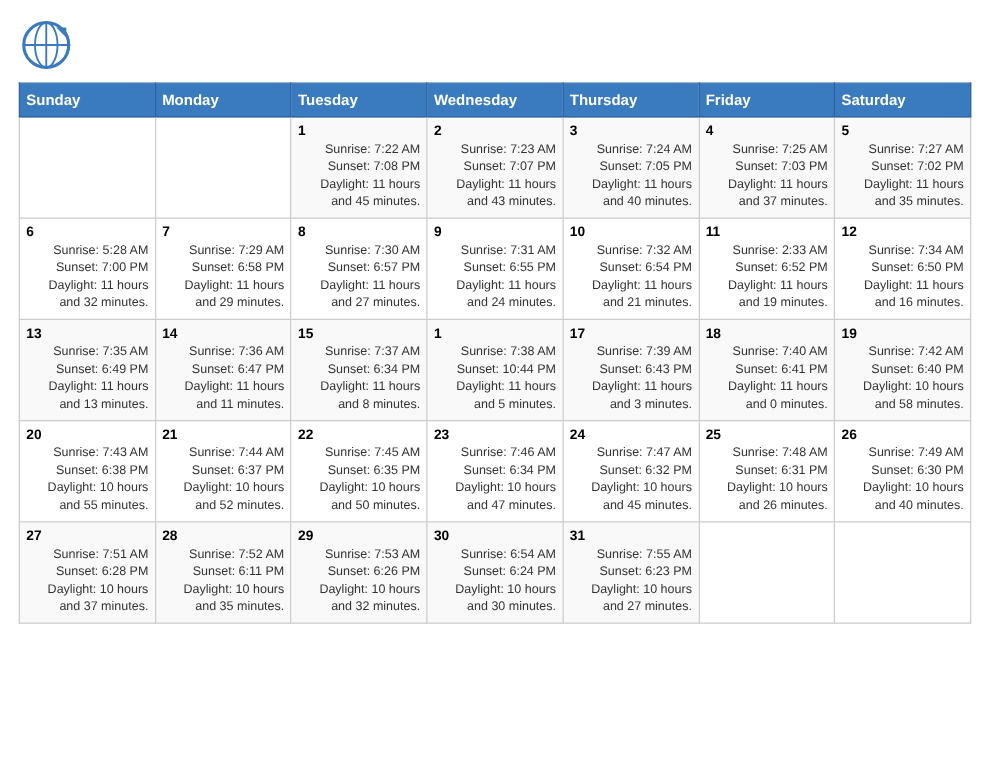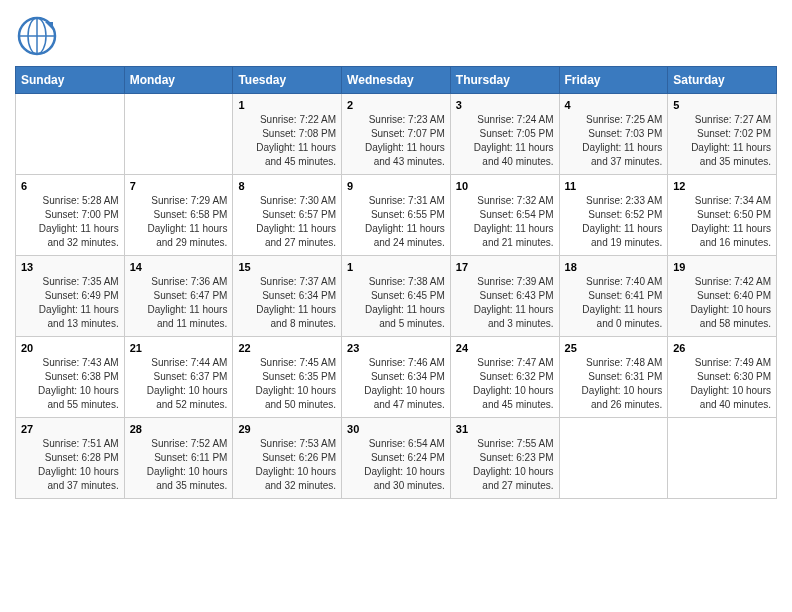--- a/index.html
+++ b/index.html
@@ -246,21 +246,21 @@
         <div class="day-info">
           <span>Sunrise: 7:37 AM</span><br>
           <span>Sunset: 6:34 PM</span><br>
           <span>Daylight: 11 hours and 8 minutes.</span>
         </div>
         </td>
         <td>
           <span class="day-num">1</span>
         <div class="day-info">
           <span>Sunrise: 7:38 AM</span><br>
-          <span>Sunset: 6:45 PM</span><br>
+          <span>Sunset: 10:44 PM</span><br>
           <span>Daylight: 11 hours and 5 minutes.</span>
         </div>
         </td>
         <td>
           <span class="day-num">17</span>
         <div class="day-info">
           <span>Sunrise: 7:39 AM</span><br>
           <span>Sunset: 6:43 PM</span><br>
           <span>Daylight: 11 hours and 3 minutes.</span>
         </div>

